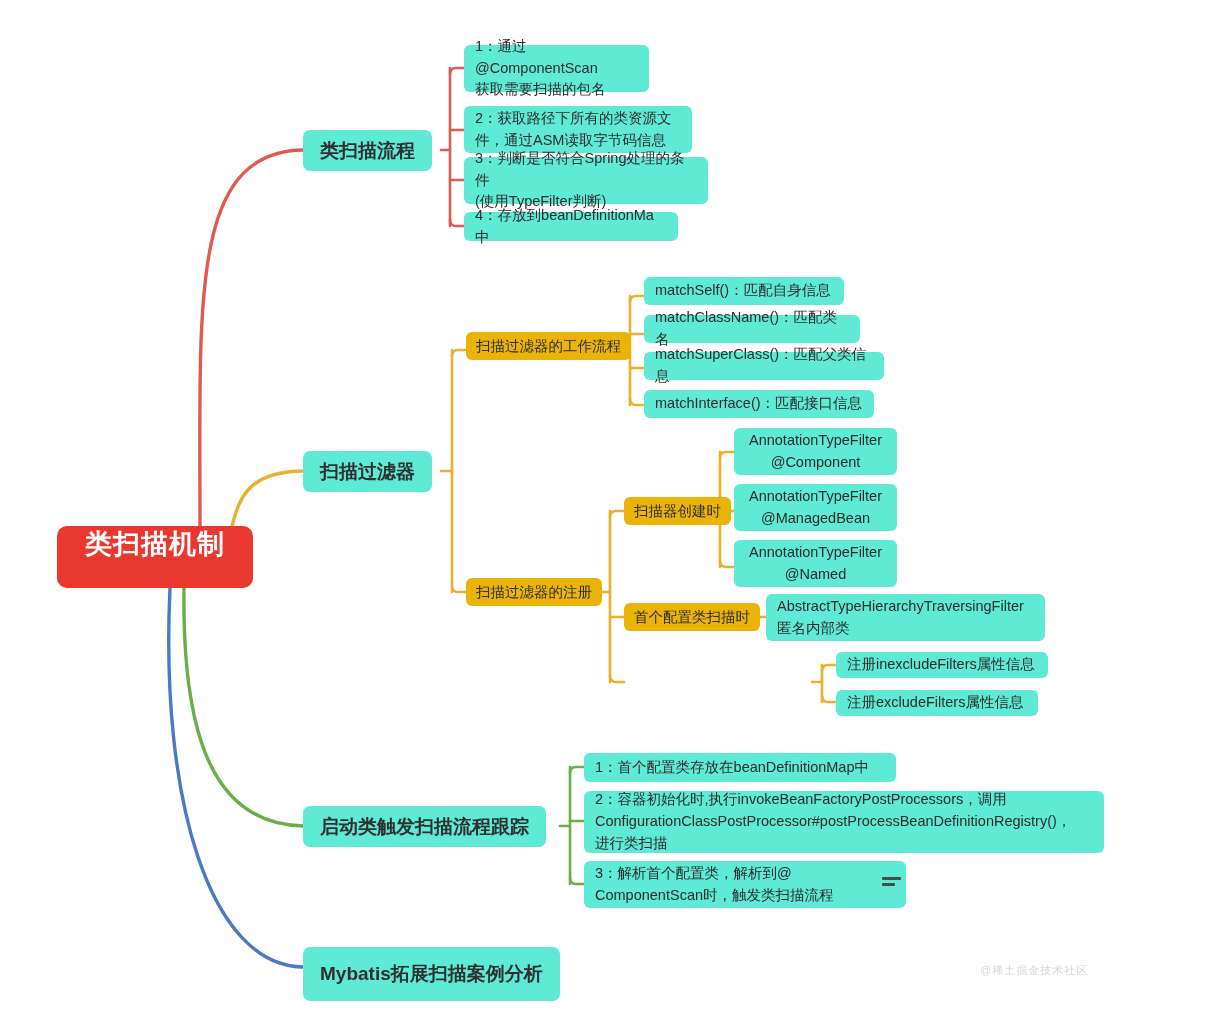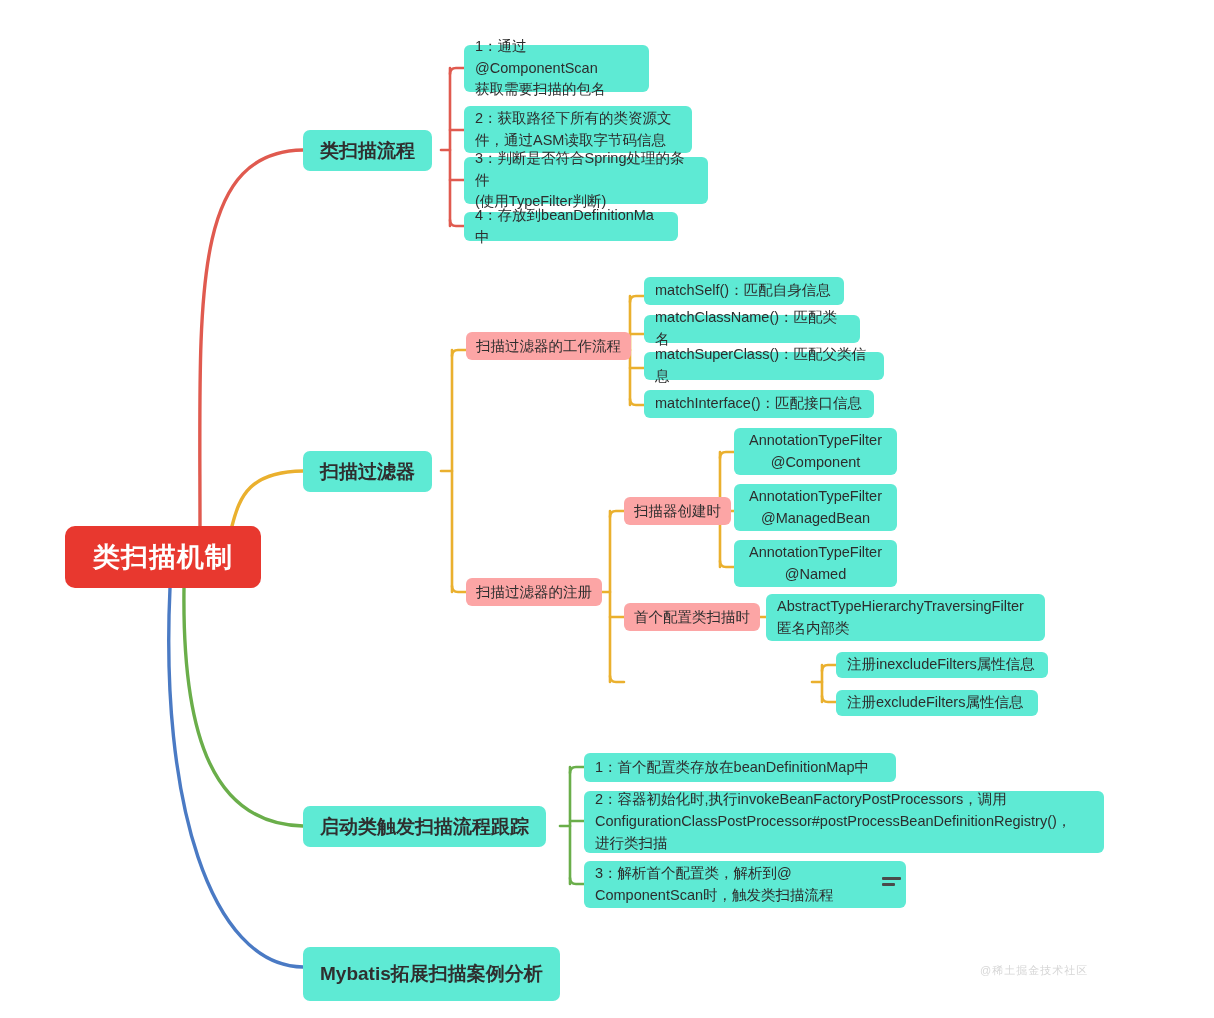--- a/index.html
+++ b/index.html
@@ -29,50 +29,49 @@
 
   .node {
     position: absolute;
     box-sizing: border-box;
     border-radius: 7px;
     white-space: pre-line;
   }
 
   
   .root-node {
-    left: 65px;
+    left: 57px;
     top: 526px;
     width: 196px;
     height: 62px;
     background: #e8382f;
     border-radius: 10px;
     color: #ffffff;
     font-size: 27px;
     font-weight: bold;
     letter-spacing: 1px;
     display: flex;
-    align-items: center;
     justify-content: center;
   }
 
   
   .l1-node {
     background: #5eead4;
     color: #2f2f2f;
     font-size: 19px;
     font-weight: bold;
     padding: 9px 17px;
     display: flex;
     align-items: center;
     justify-content: center;
   }
 
   
   .l2-node {
-    background: #fca5a5;
+    background: #eab308;
     color: #2f2f2f;
     font-size: 14.5px;
     padding: 6px 10px;
     border-radius: 6px;
     display: flex;
     align-items: center;
     justify-content: flex-end;
   }
 
   

